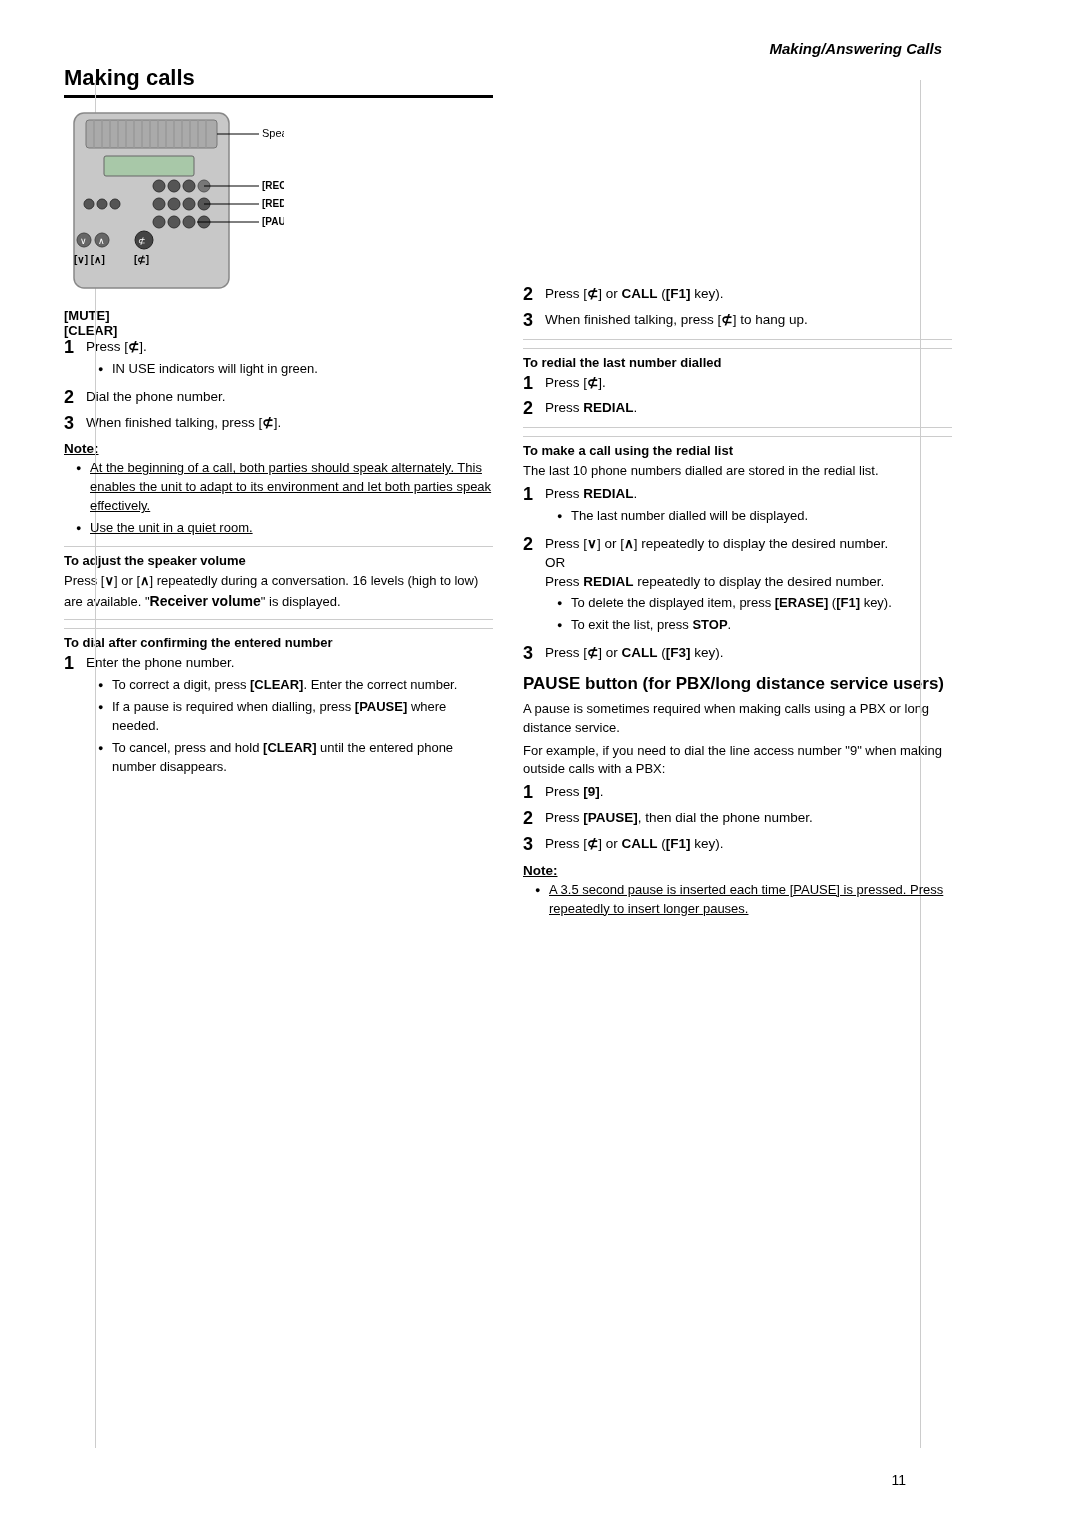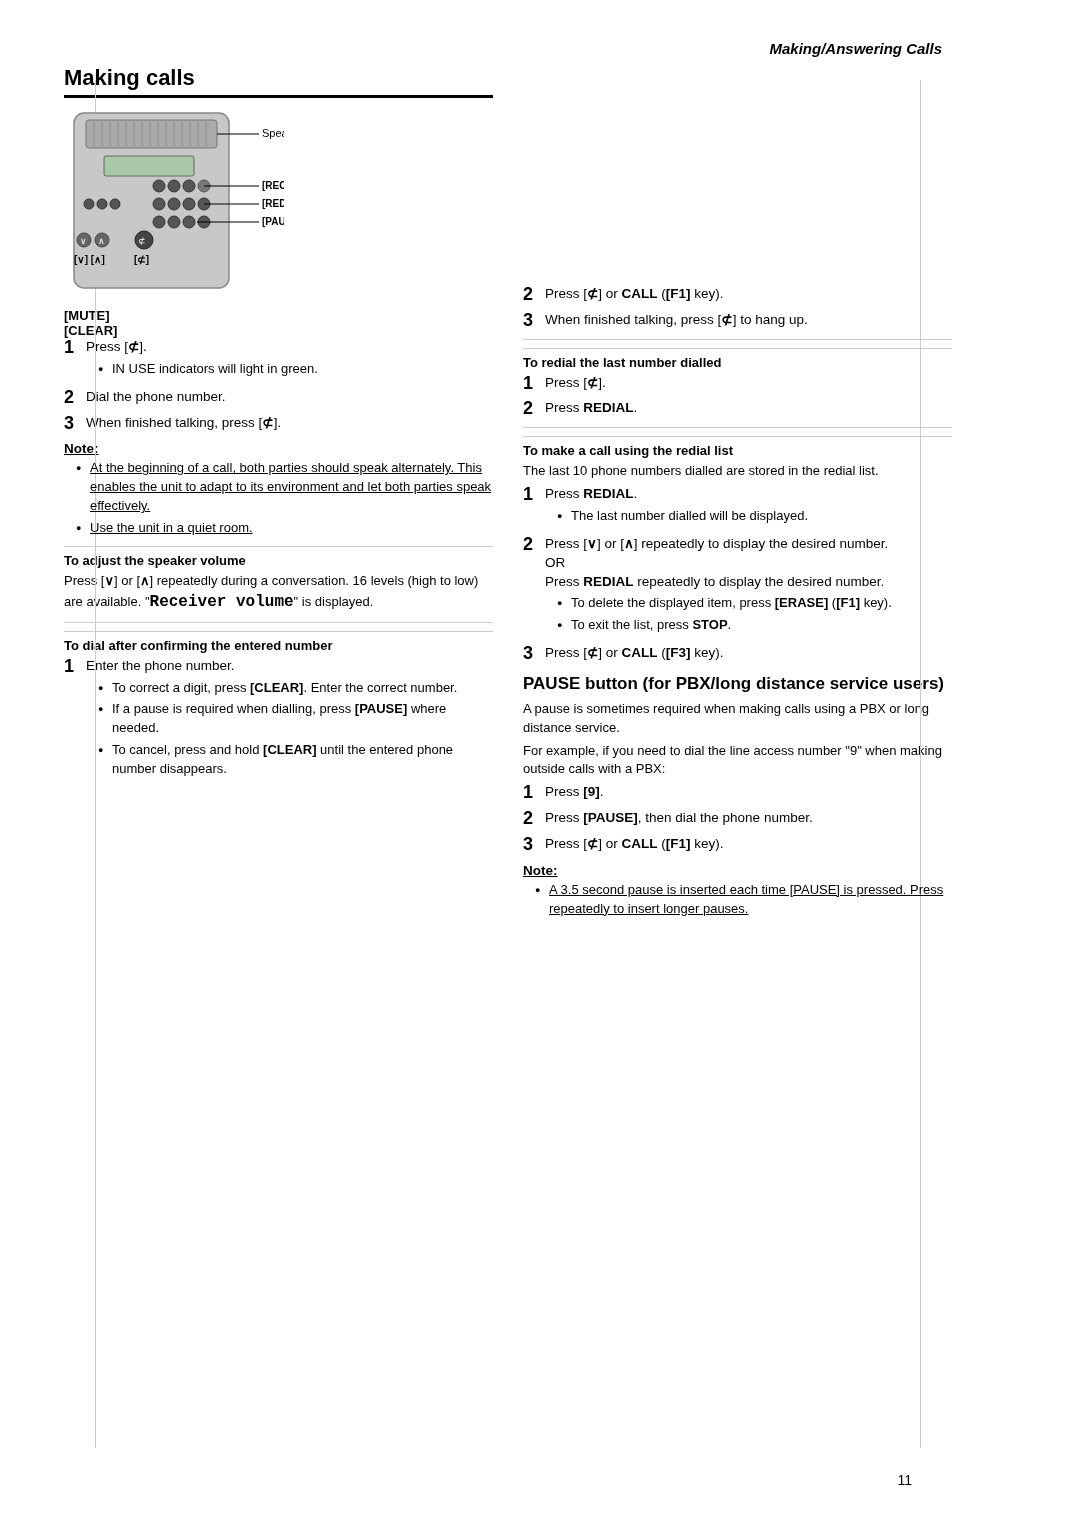--- a/index.html
+++ b/index.html
@@ -145,27 +145,27 @@
 
     
     .section-heading-bold {
       font-size: 17px;
       font-weight: bold;
       margin: 10px 0 6px 0;
     }
 
     
     b { font-weight: bold; }
-    code { font-family: Liberation Mono, monospace; font-weight: bold; font-size: 16px; }
+    code { font-family: Liberation Sans, sans-serif; font-weight: bold; font-size: 14px; }
 
     
     .page-number {
       position: absolute;
       bottom: 40px;
-      right: 104px;
+      right: 110px;
       font-size: 14px;
     }
 
     
     .diagram-wrapper {
       position: relative;
       width: 360px;
       height: 190px;
       margin-bottom: 10px;
     }

